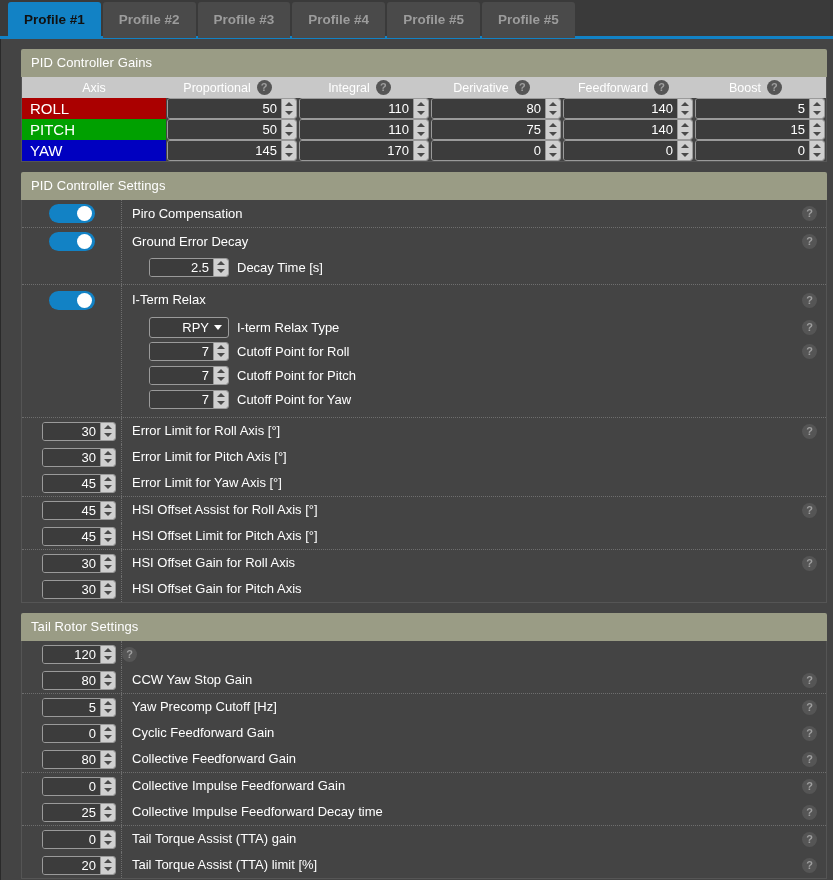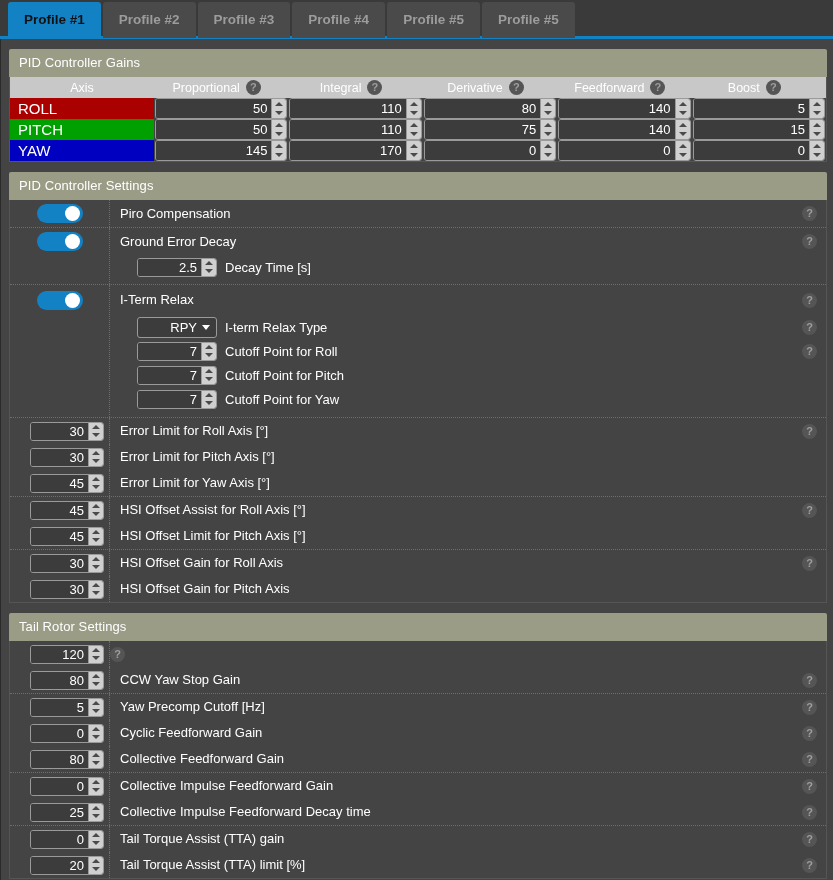--- a/index.html
+++ b/index.html
@@ -51,21 +51,21 @@
     cursor: pointer;
   }
   .tab.active {
     background: #1282c5;
     color: #111111;
   }
 
   
   .page {
     background: #444444;
-    padding: 0 0 0 2px;
+    padding: 0 0 0 14px;
     height: 841px;
     box-sizing: border-box;
     overflow: hidden;
     border-left: 1px solid #2a2a2a;
   }
   .outer {
     padding: 10px 6px 0 6px;
   }
 
   .group { margin-bottom: 10px; }

